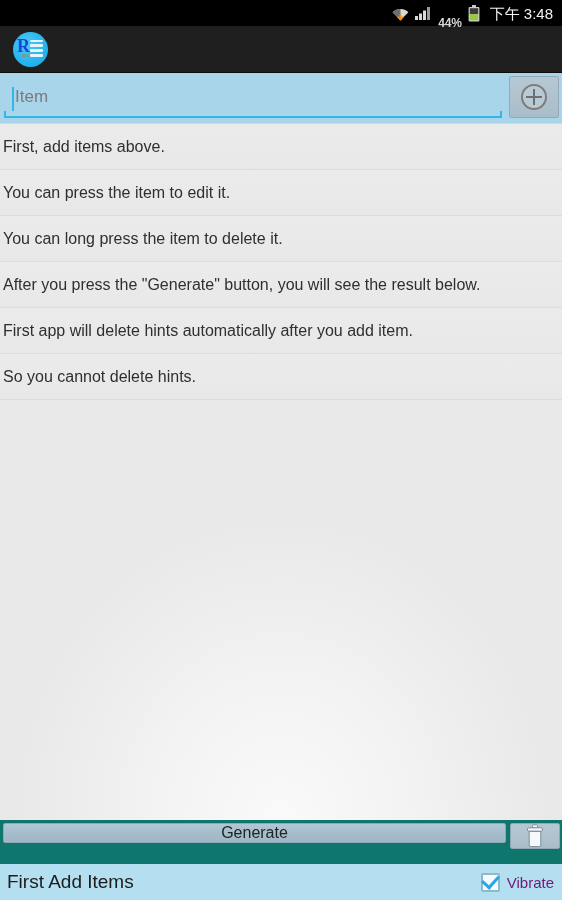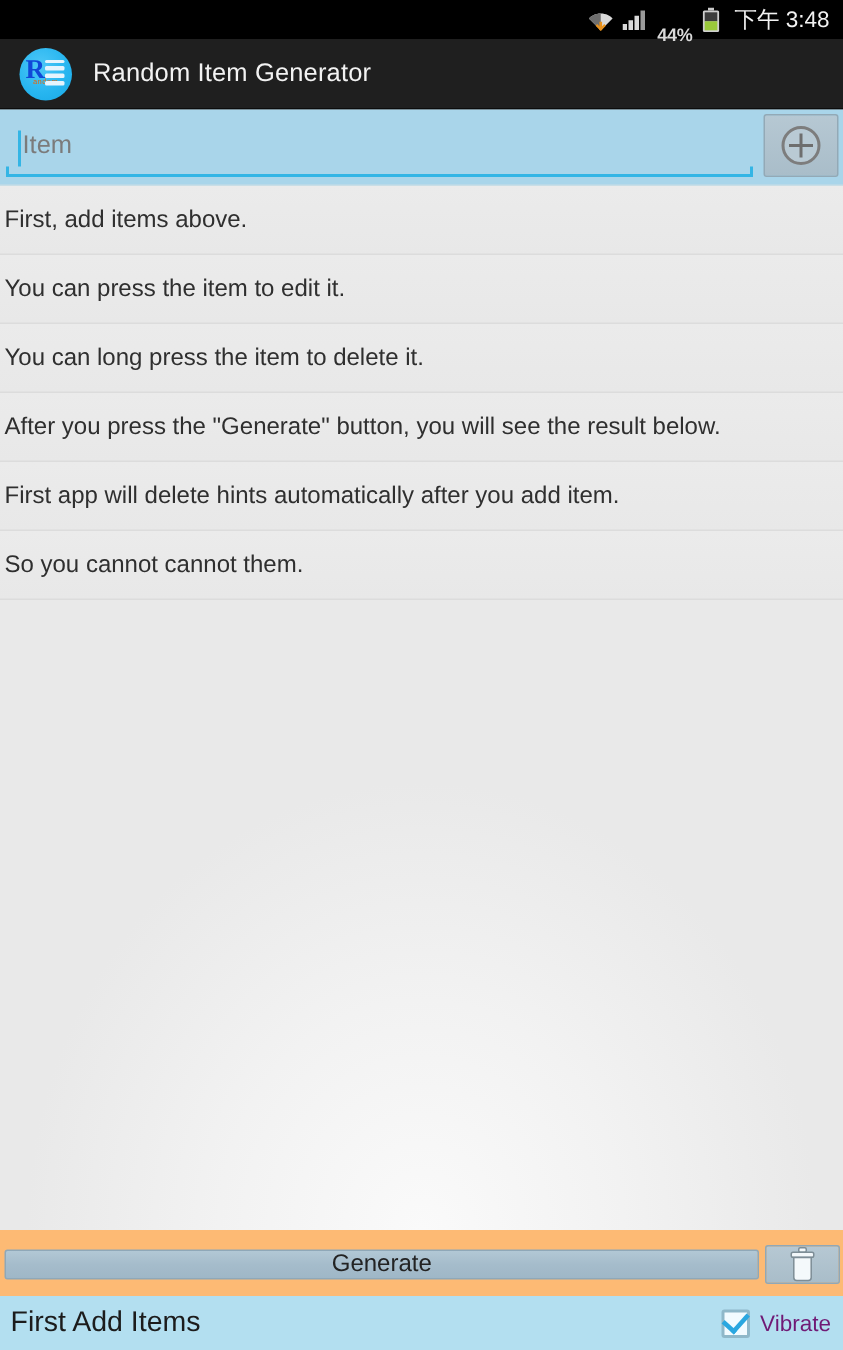--- a/index.html
+++ b/index.html
@@ -216,23 +216,23 @@
   .list-item .txt {
     font-size: 16px;
     color: #2f2f2f;
     line-height: 1.1;
   }
 
   
   .gen-row {
     flex: 0 0 44px;
     height: 44px;
-    background: #fdba74;
-    display: flex;
-    align-items: center;
+    background: #0f766e;
+    display: flex;
+    align-items: flex-start;
     padding: 3px 2px 2px 3px;
     gap: 4px;
   }
   .generate-btn {
     flex: 1 1 auto;
     background: linear-gradient(to bottom, #b2c8d5 0%, #a5bccb 50%, #9fb7c7 100%);
     border: 1px solid #8fa8b8;
     border-radius: 2px;
     display: flex;
     align-items: center;
@@ -340,21 +340,20 @@
     <div class="app-logo">
       <span class="logo-R">R</span>
       <span class="logo-sub">andom</span>
       <span class="logo-bars">
           <i></i>
           <i></i>
           <i></i>
           <i></i>
         </span>
     </div>
-    <div class="app-title">Random Item Generator</div>
   </div>
 
   <div class="input-row">
     <div class="edit-wrap">
       <input class="edit-text" type="text" placeholder="Item" style="">
       <span class="caret"></span>
       <span class="edit-underline"></span>
     </div>
     <div class="add-btn">
       <span class="plus-circle"></span>
@@ -372,21 +371,21 @@
       <div class="list-item">
         <span class="txt">You can long press the item to delete it.</span>
       </div>
       <div class="list-item">
         <span class="txt">After you press the "Generate" button, you will see the result below.</span>
       </div>
       <div class="list-item">
         <span class="txt">First app will delete hints automatically after you add item.</span>
       </div>
       <div class="list-item">
-        <span class="txt">So you cannot cannot them.</span>
+        <span class="txt">So you cannot delete hints.</span>
       </div>
     </div>
   </div>
 
   <div class="gen-row">
     <div class="generate-btn">
       <span>Generate</span>
     </div>
     <div class="trash-btn">
       <span class="trash-ico">

